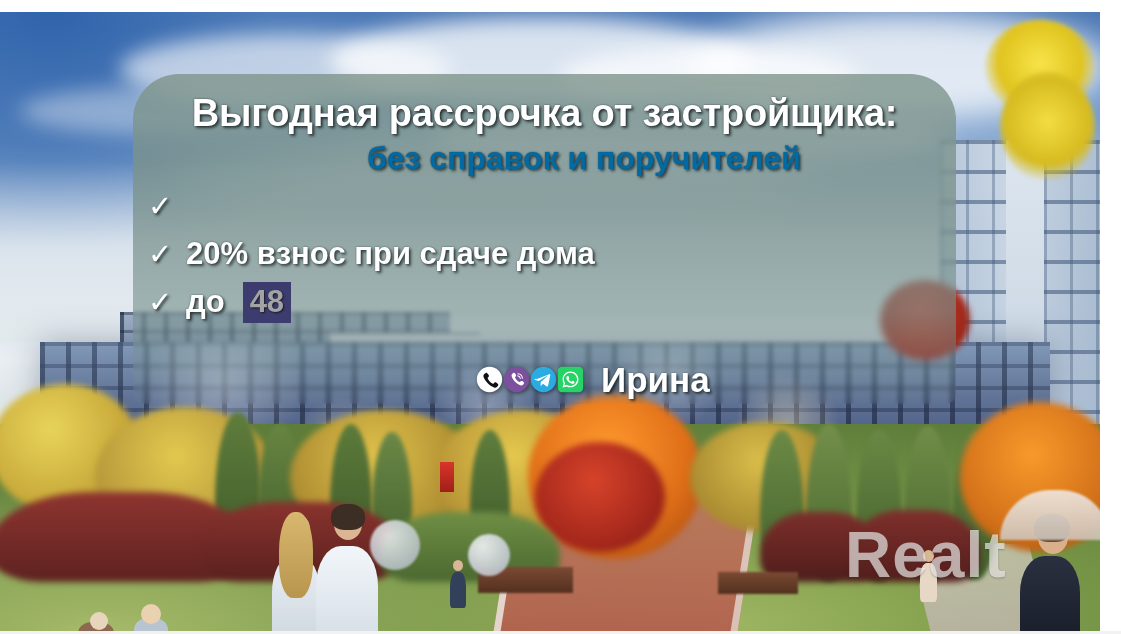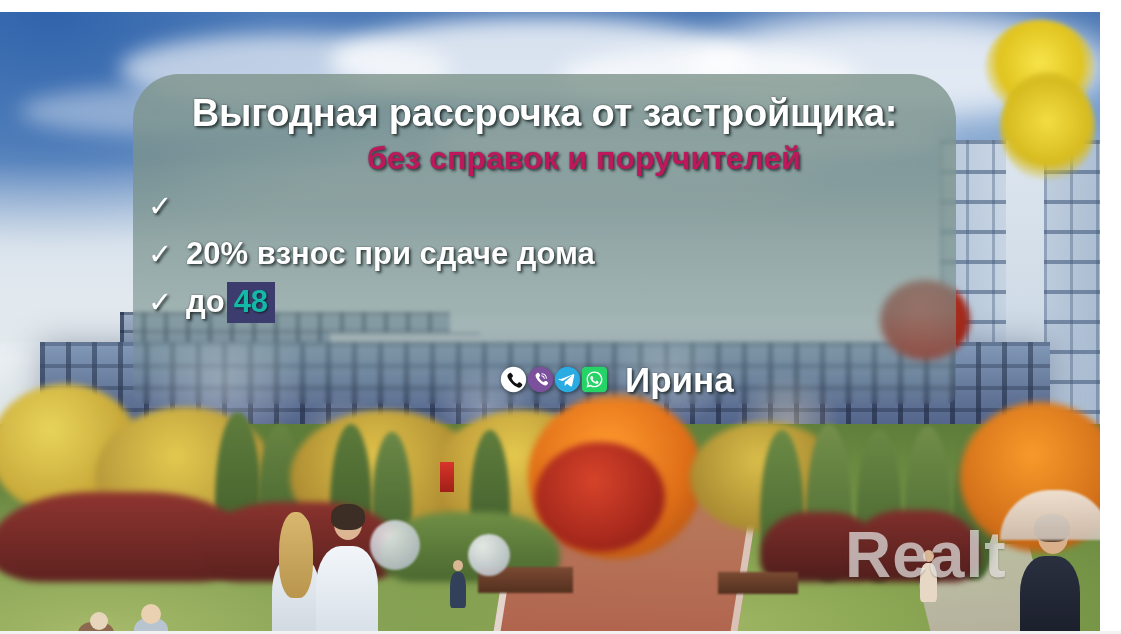--- a/index.html
+++ b/index.html
@@ -161,57 +161,57 @@
     position:absolute;left:133px;top:92px;width:823px;
     text-align:center;
     font-size:38px;font-weight:bold;color:#ffffff;
     letter-spacing:-.2px;
     text-shadow:2px 2px 3px rgba(15,25,25,.75), 0 0 2px rgba(0,0,0,.5);
     white-space:nowrap;
   }
   .subline{
     position:absolute;left:133px;top:140px;width:902px;
     text-align:center;
-    font-size:32px;font-weight:bold;color:#be185d;
+    font-size:32px;font-weight:bold;color:#0369a1;
     text-shadow:2px 2px 3px rgba(15,25,25,.7), 0 0 2px rgba(0,0,0,.45);
     white-space:nowrap;
   }
 
   .bullets{position:absolute;left:148px;top:182px;}
   .bullet{
     display:flex;align-items:center;
     height:48px;
     font-size:31px;font-weight:bold;color:#ffffff;
     text-shadow:2px 2px 3px rgba(15,25,25,.72), 0 0 2px rgba(0,0,0,.45);
     white-space:nowrap;
   }
   .check{
     width:38px;font-size:29px;line-height:1;
     color:#ffffff;
     text-shadow:2px 2px 3px rgba(15,25,25,.8);
   }
   .hl{
     display:inline-block;
     background:#3c3c6e;
-    color:#14b8a6;
+    color:#a3a3a3;
     padding:2px 7px 3px 7px;
-    margin:0 2px;
+    margin:0 18px;
     text-shadow:1px 1px 2px rgba(0,0,0,.6);
   }
 
   .cta{
     position:absolute;left:489px;top:308px;
     font-size:31px;font-weight:bold;
     color:#2fe9da;
     text-shadow:2px 2px 3px rgba(10,40,40,.75), 0 0 6px rgba(40,230,220,.35);
     white-space:nowrap;
   }
 
   .contact-row{
-    position:absolute;left:500px;top:362px;
+    position:absolute;left:476px;top:362px;
     display:flex;align-items:center;justify-content:space-between;
   }
   .ic{width:27px;height:27px;flex:0 0 auto;position:relative;filter:drop-shadow(1px 1px 2px rgba(0,0,0,.55));}
   .ic svg{display:block;width:27px;height:27px;}
   .name{
     margin-left:17px;
     font-size:35px;font-weight:bold;color:#ffffff;
     text-shadow:2px 2px 3px rgba(15,25,25,.75), 0 0 2px rgba(0,0,0,.45);
     white-space:nowrap;line-height:1;
   }

